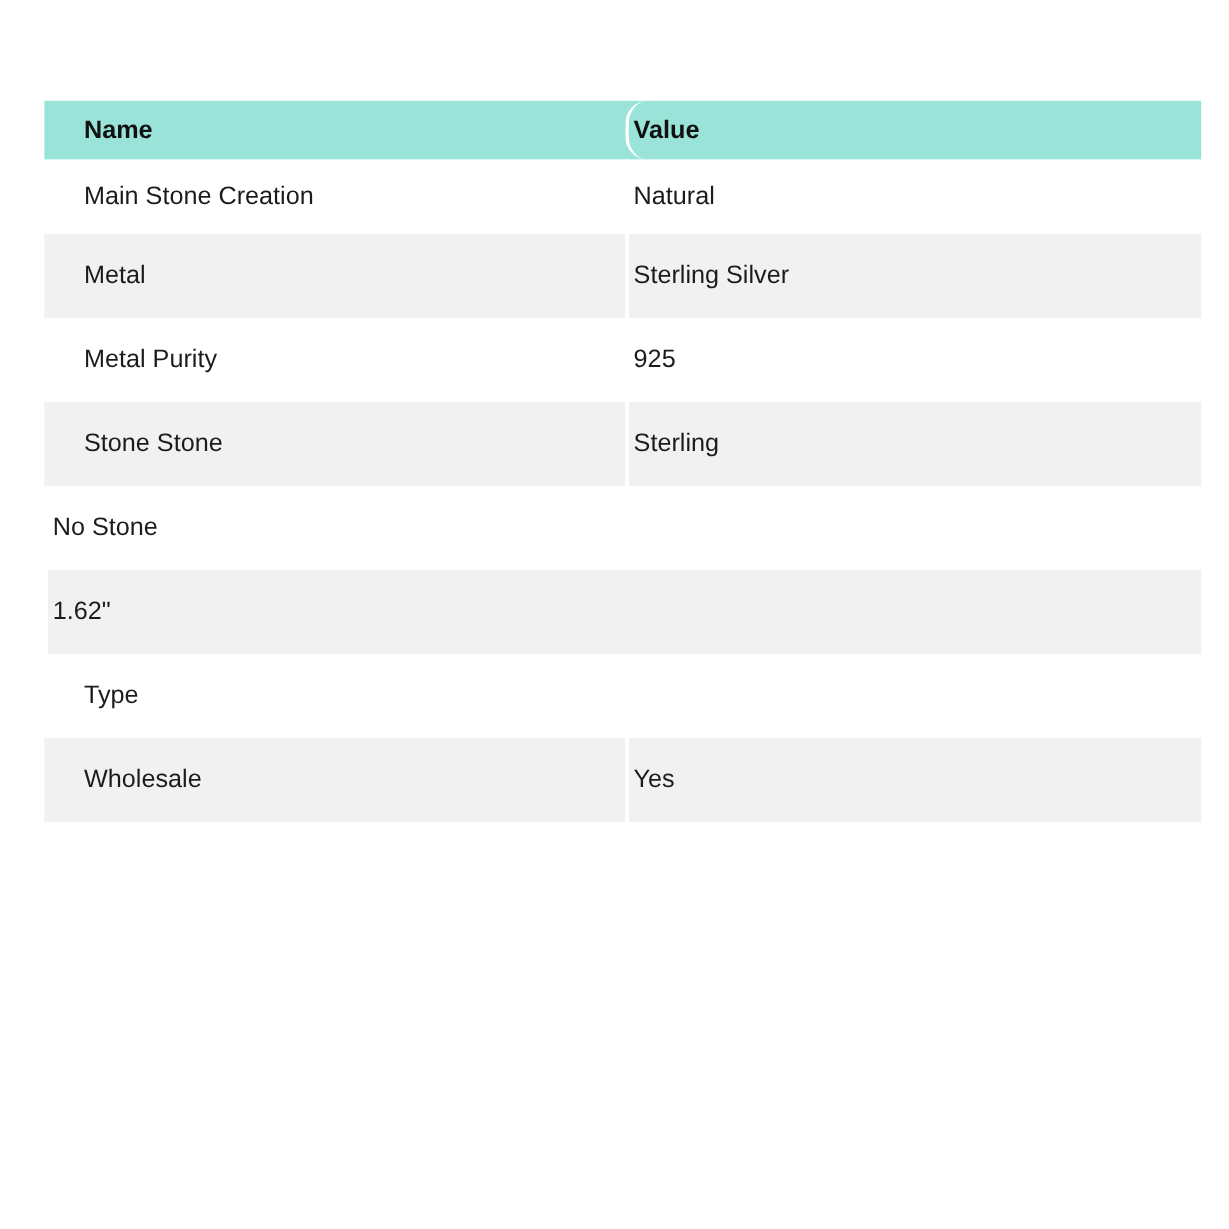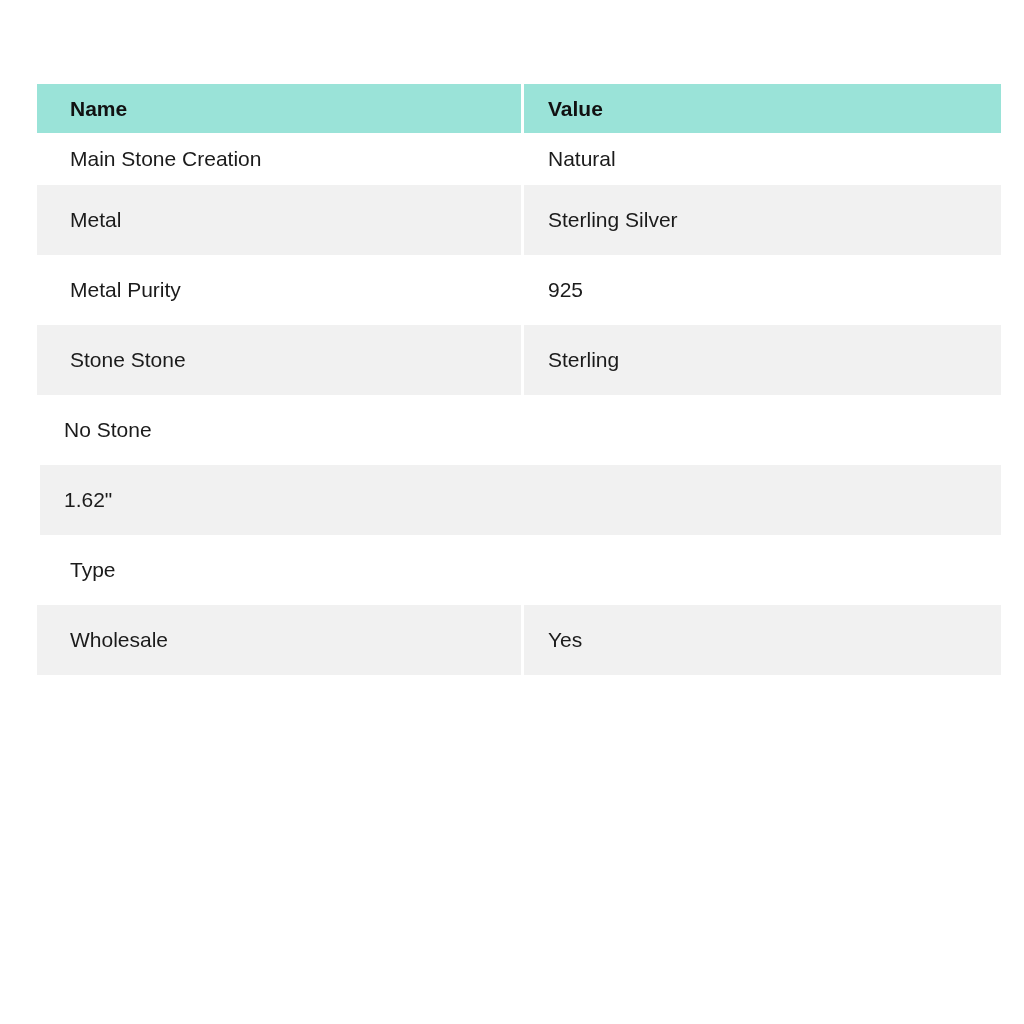--- a/index.html
+++ b/index.html
@@ -26,43 +26,44 @@
   .header-row {
     display: flex;
     height: 49px;
     background: var(--header-bg);
   }
   .row {
     display: flex;
     height: 70px;
     background: var(--row-bg);
   }
-  .rows .row:first-child { height: 52px; }
+  .rows .row:first-child { height: 62px; }
   .rows .row:nth-child(even) { background: var(--row-alt-bg); }
   .cell {
     display: flex;
     align-items: center;
     font-size: 21px;
     color: var(--text-color);
     overflow: hidden;
     white-space: nowrap;
   }
   .cell.name {
     width: 484px;
     padding-left: 33px;
     flex: none;
   }
   .cell.value {
     flex: 1;
     border-left: 3px solid var(--divider-color);
-    padding-left: 24px;
+    padding-left: 4px;
   }
   .header-row .cell {
     font-weight: bold;
     color: #111111;
+    border-radius: 19px;
   }
 </style>
 </head>
 <body>
 
 <div class="spec-table">
 
   <div class="header-row">
     <div class="cell name">Name</div>
     <div class="cell value">Value</div>

